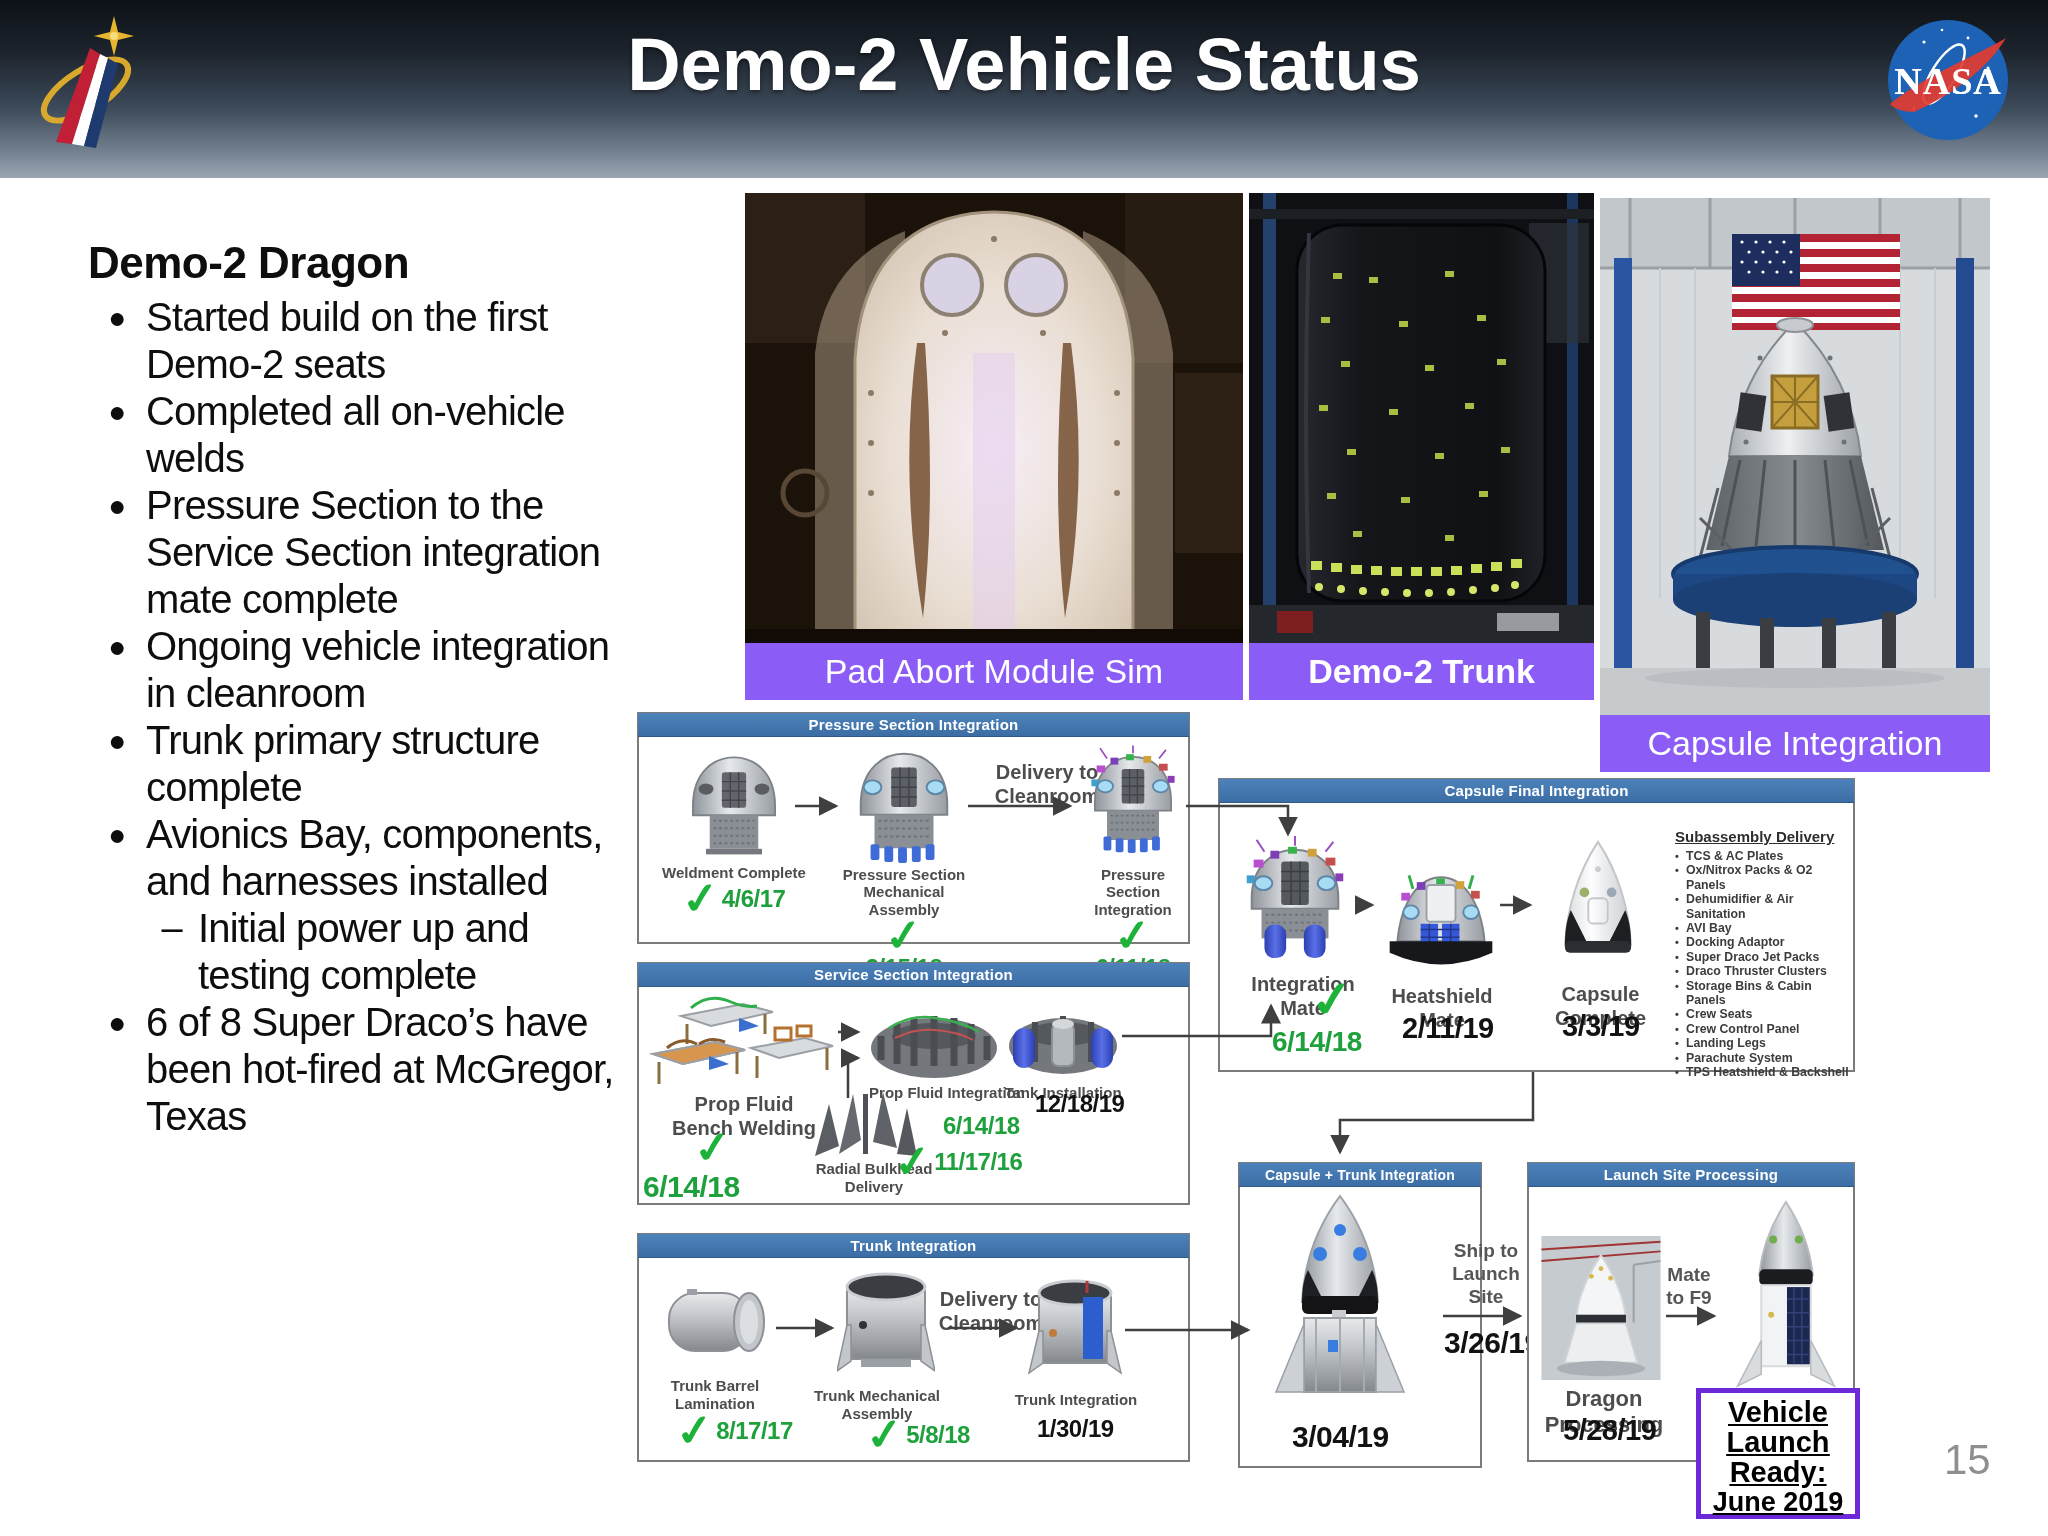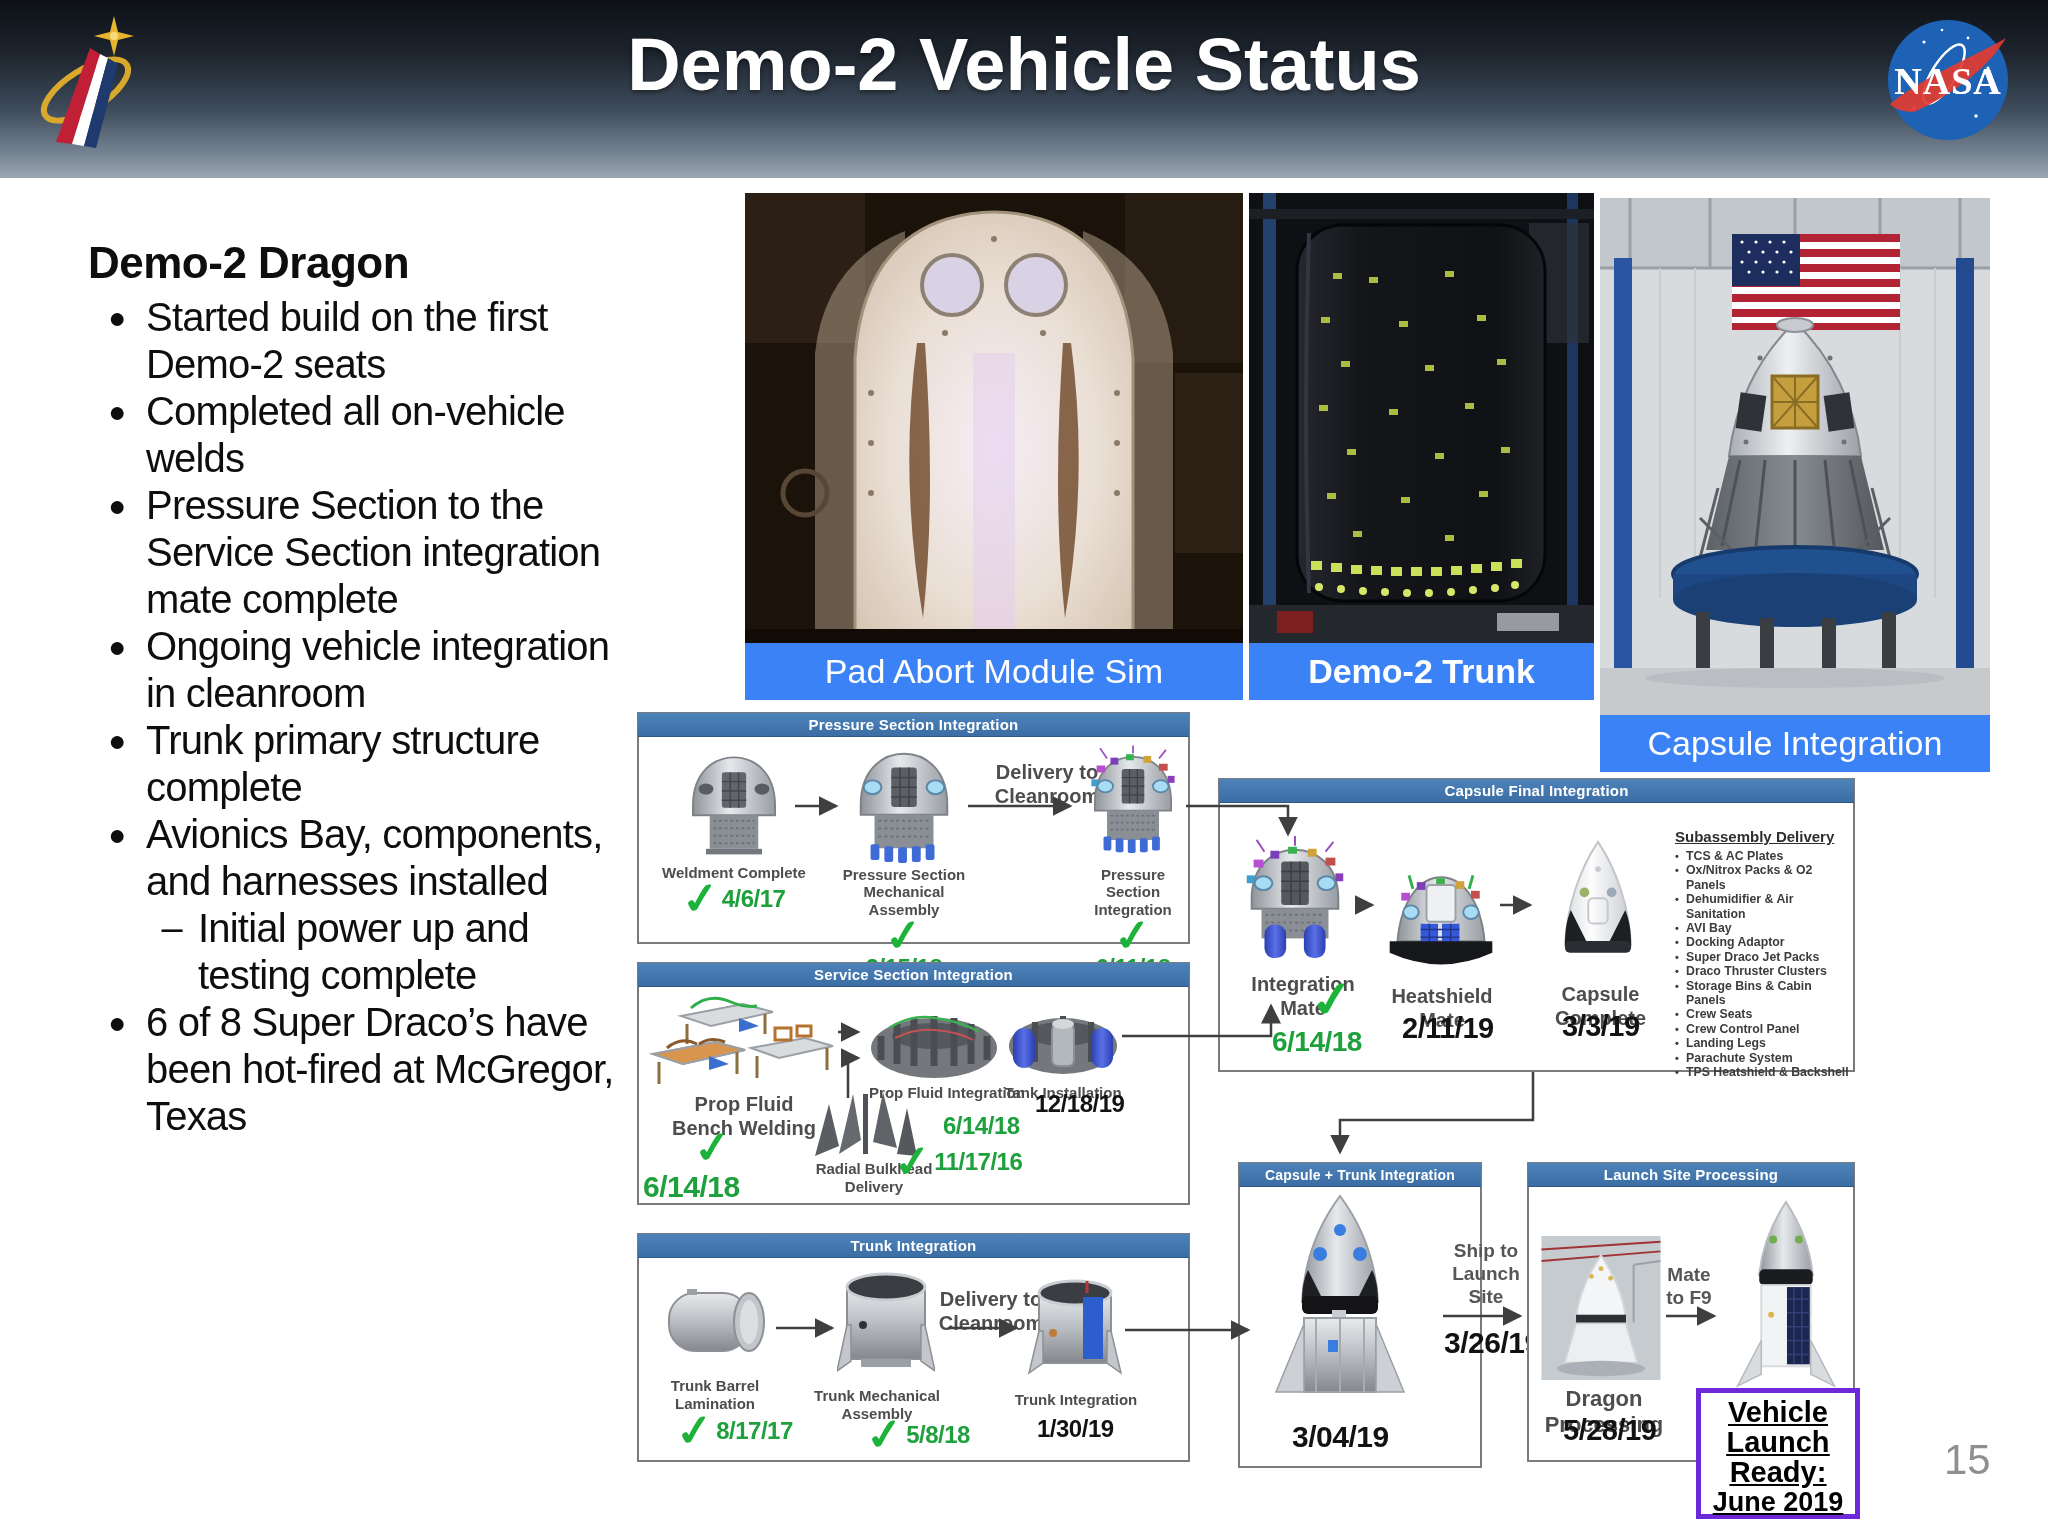--- a/index.html
+++ b/index.html
@@ -21,21 +21,21 @@
   .b-row { display:flex; align-items:flex-start; }
   .b-dot { width:58px; min-width:58px; text-align:center; font-size:30px; line-height:47px; }
   .b-text { width:470px; font-size:40px; line-height:47px; letter-spacing:-0.8px; }
   .b-sub { display:flex; margin-left:58px; }
   .b-dash { width:52px; min-width:52px; font-size:38px; line-height:47px; text-align:center; }
   .b-subtext { width:390px; font-size:40px; line-height:47px; letter-spacing:-0.8px; }
 
   
   .photo { position:absolute; }
   .photo svg { display:block; }
-  .photo-caption { position:absolute; left:0; right:0; bottom:0; height:57px; background:#3b82f6;
+  .photo-caption { position:absolute; left:0; right:0; bottom:0; height:57px; background:#8b5cf6;
     color:#fff; font-size:34px; display:flex; align-items:center; justify-content:center; }
 
   
   .fbox { position:absolute; background:#fff; border:2px solid #7b7b7b; overflow:visible; }
   .fbox-title { height:24px; margin:-1px; background:linear-gradient(#4d83ba,#3c6da5);
     border-bottom:1px solid #2e5a8a; color:#fff; font-weight:bold; font-size:15px;
     display:flex; align-items:center; justify-content:center; letter-spacing:0.2px; }
   .step { position:absolute; display:flex; flex-direction:column; align-items:center; }
   .step-label { font-size:15px; font-weight:bold; color:#4d4d4d; text-align:center; line-height:1.16; margin-top:2px; }
   .status-row { display:flex; align-items:center; gap:4px; }

